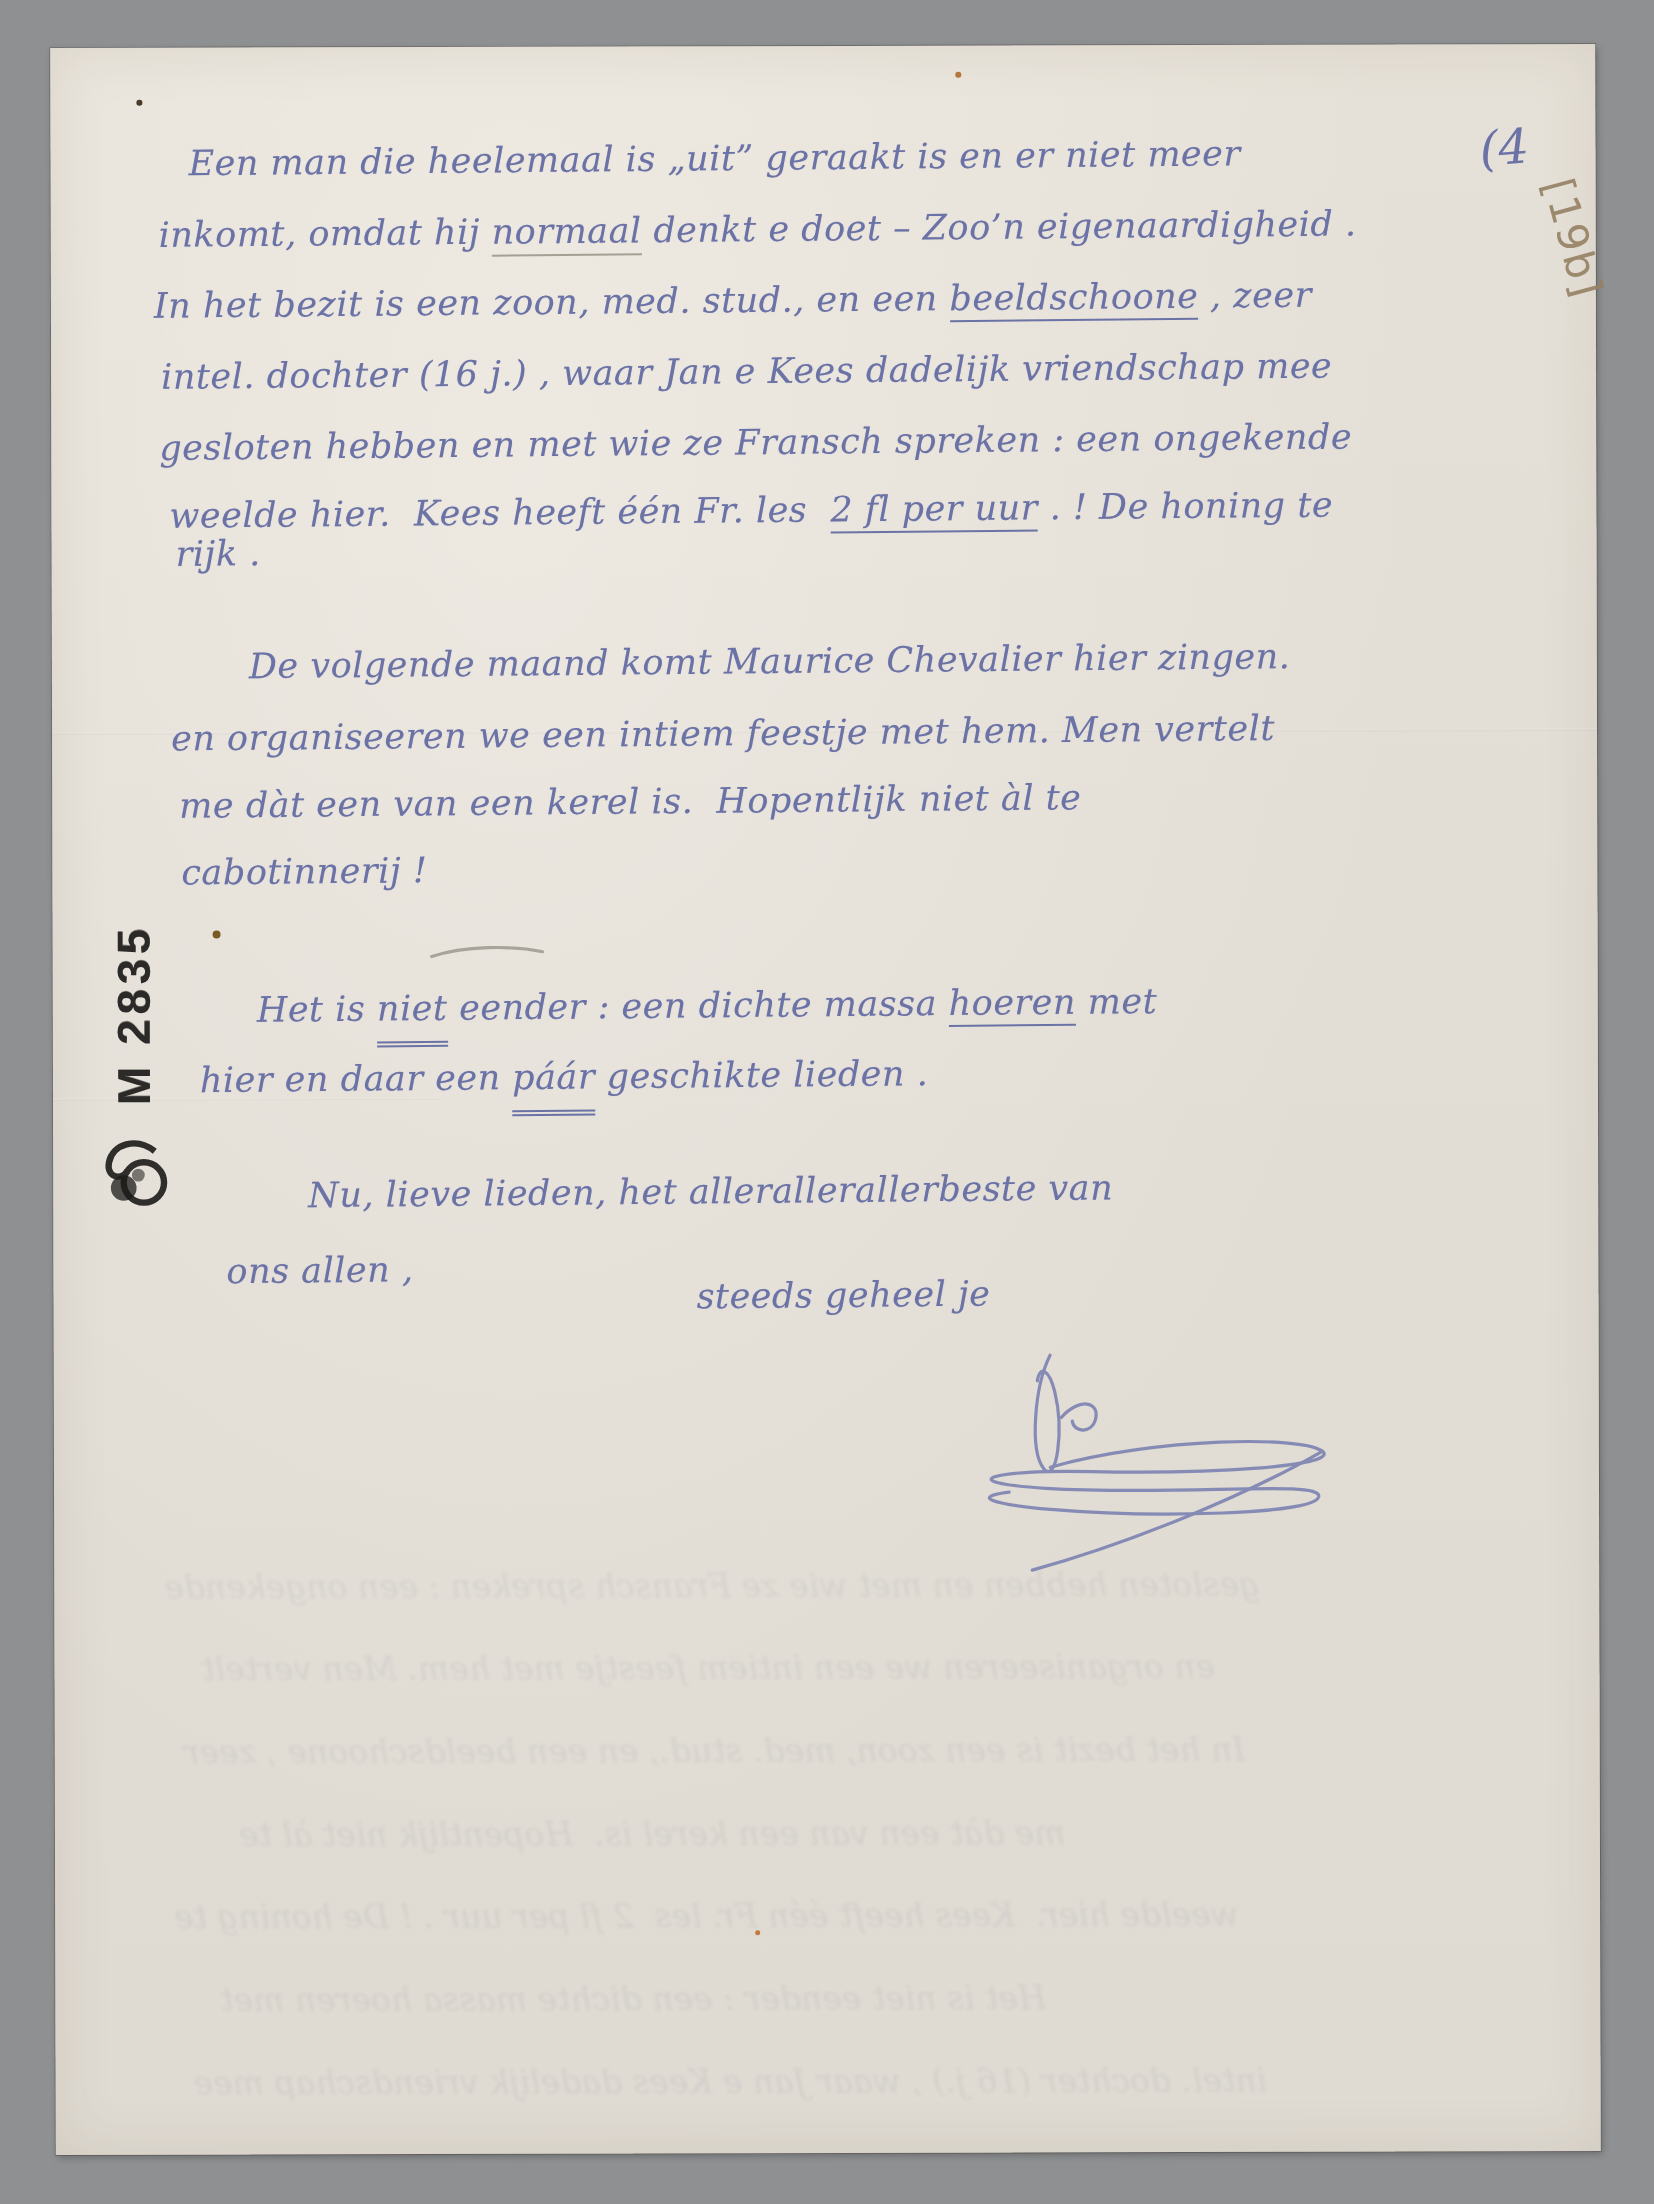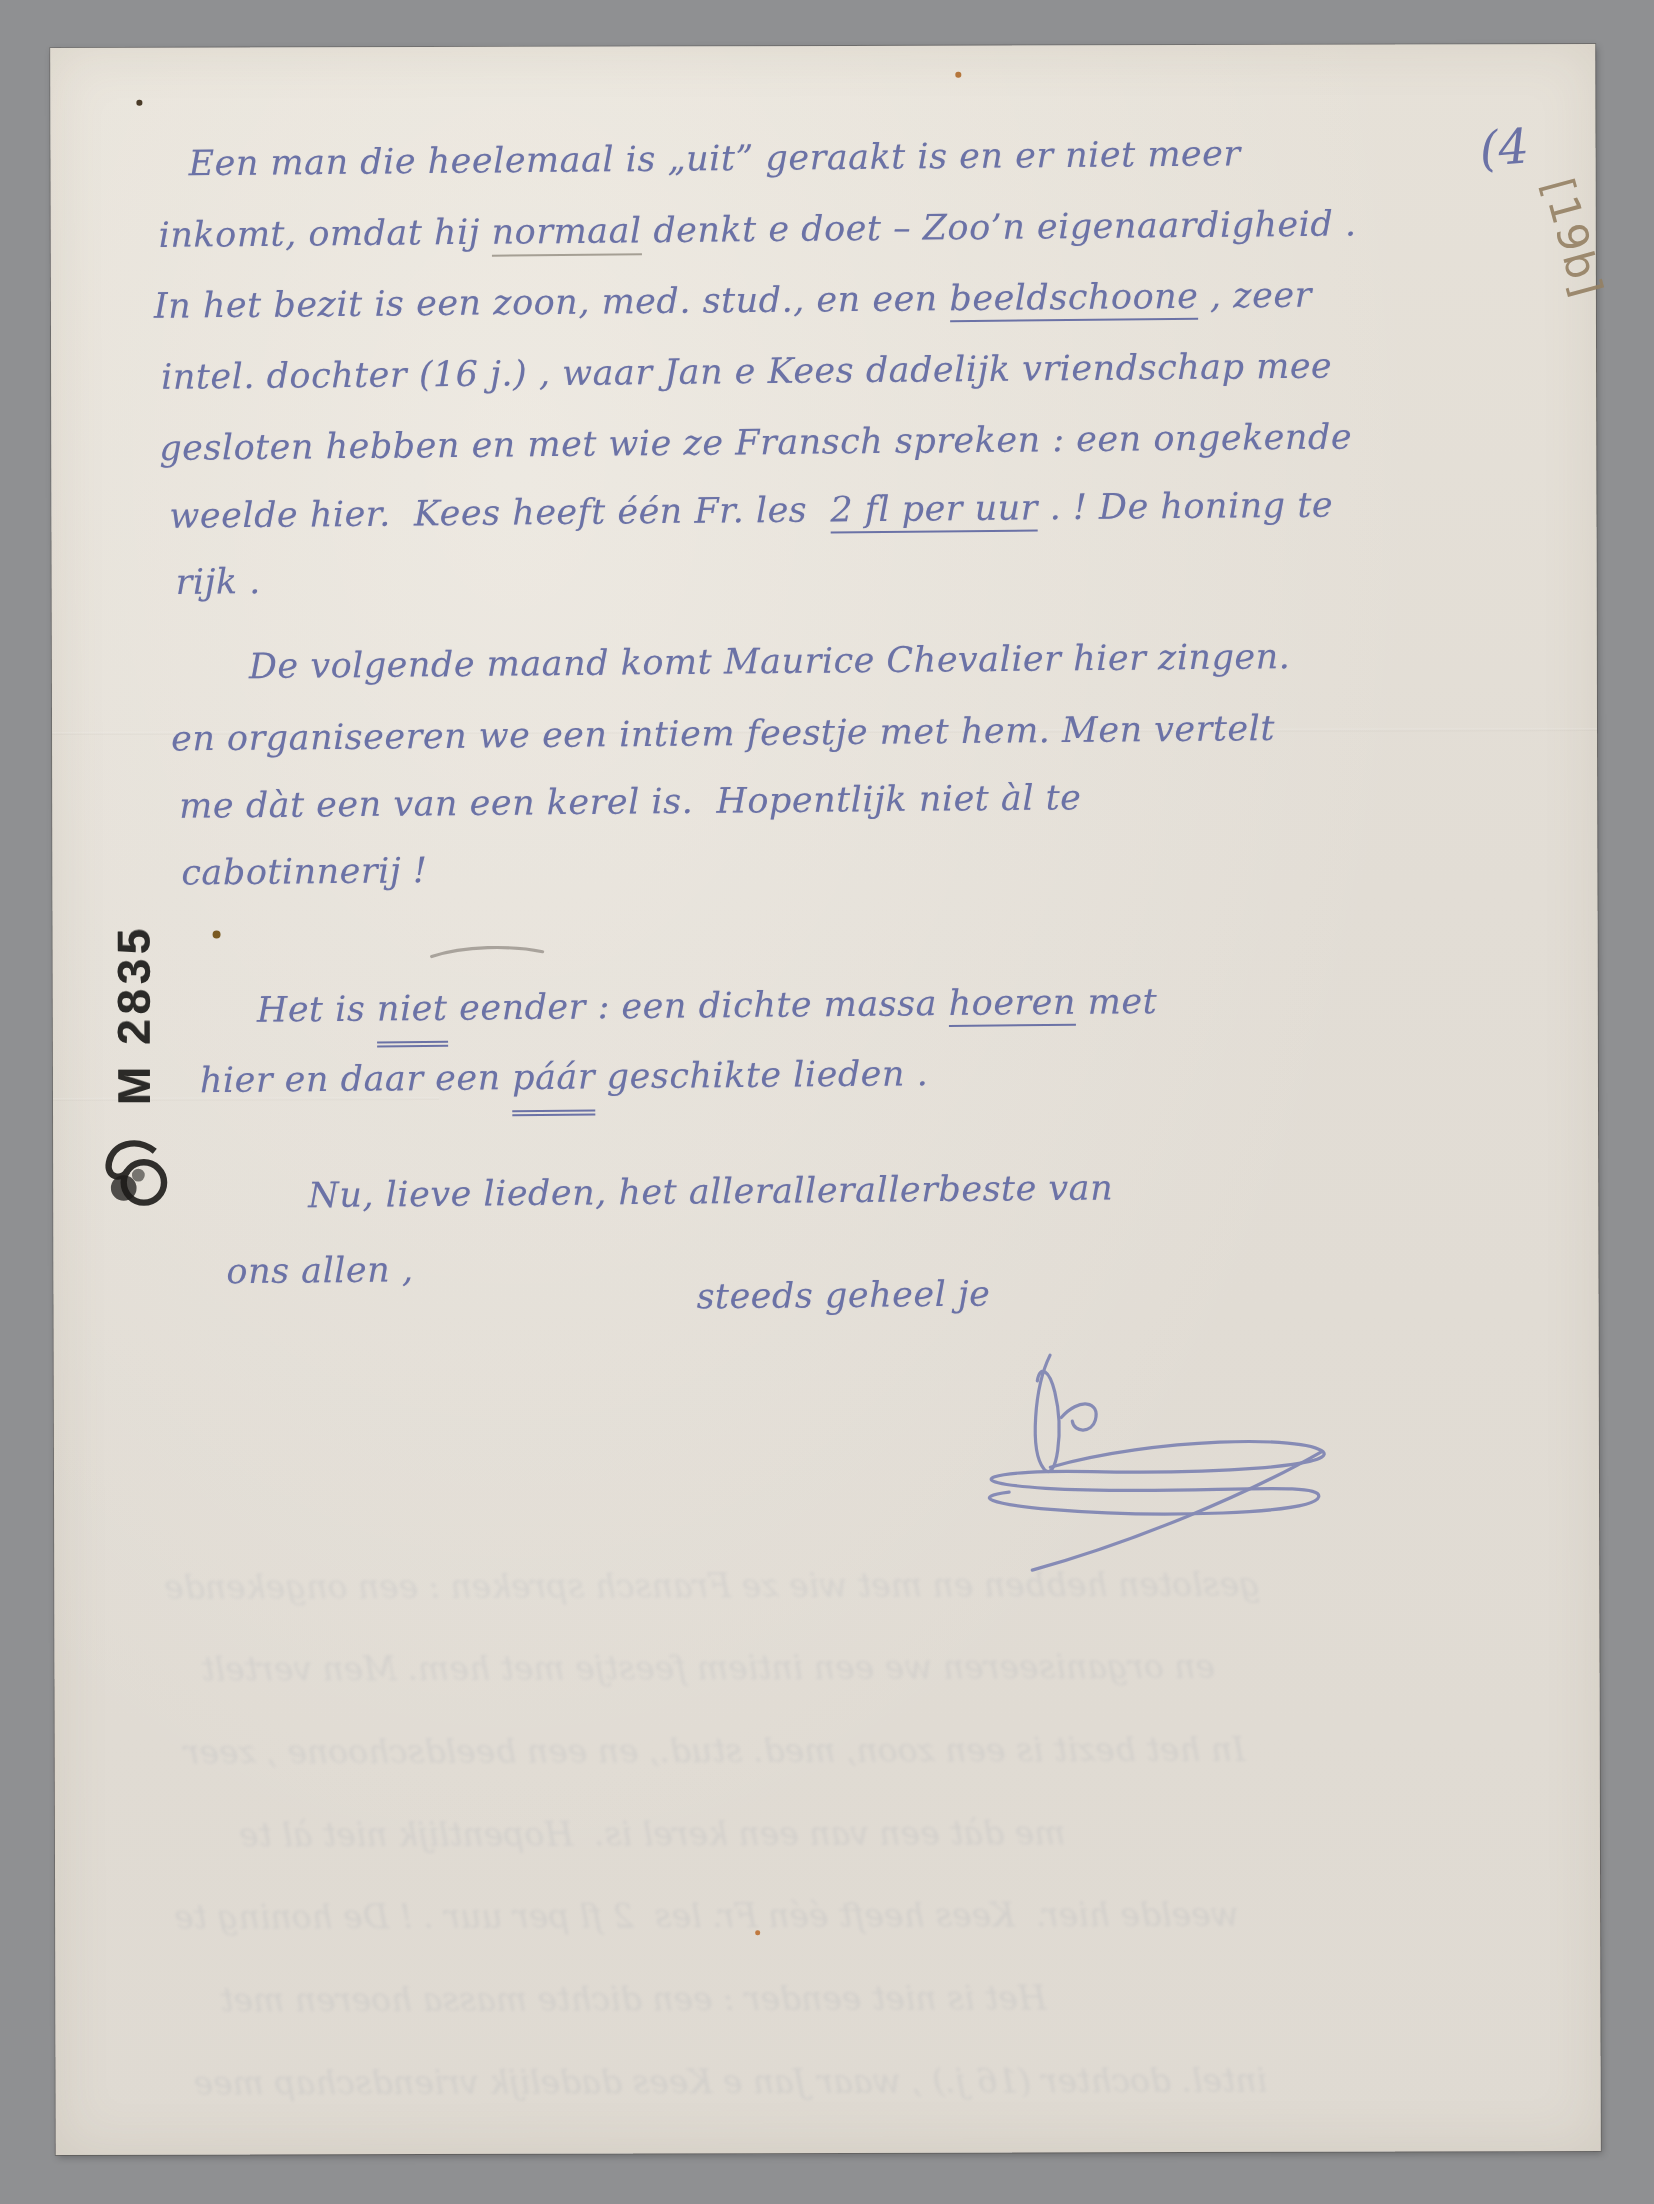--- a/index.html
+++ b/index.html
@@ -45,21 +45,21 @@
   .u-ink{border-bottom:2.8px solid currentColor;padding-bottom:1.8px;}
   .u-double{border-bottom:6.4px double currentColor;padding-bottom:13px;}
   .u-pencil{border-bottom:2.8px solid #a59f94;padding-bottom:2.8px;}
   
   .l0 {left:138px; top:92px;}
   .l1 {left:108px; top:163px;}
   .l2 {left:103px; top:234px;}
   .l3 {left:110px; top:305px;}
   .l4 {left:108px; top:376px;}
   .l5 {left:118px; top:444px;}
-  .l6 {left:124px; top:514px;}
+  .l6 {left:124px; top:486px;}
   .l7 {left:197px; top:595px;}
   .l8 {left:119px; top:667px;}
   .l9 {left:127px; top:735px;}
   .l10{left:129px; top:804px;}
   .l11{left:204px; top:939px;}
   .l12{left:147px; top:1010px;}
   .l13{left:255px; top:1125px;}
   .l14{left:173px; top:1203px;}
   .l15{left:643px; top:1229px;}
   

